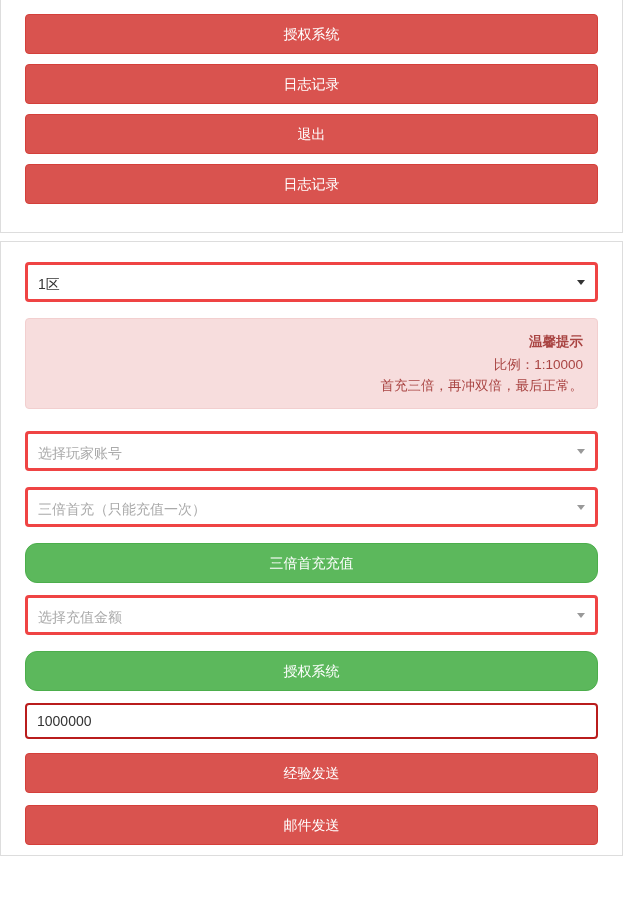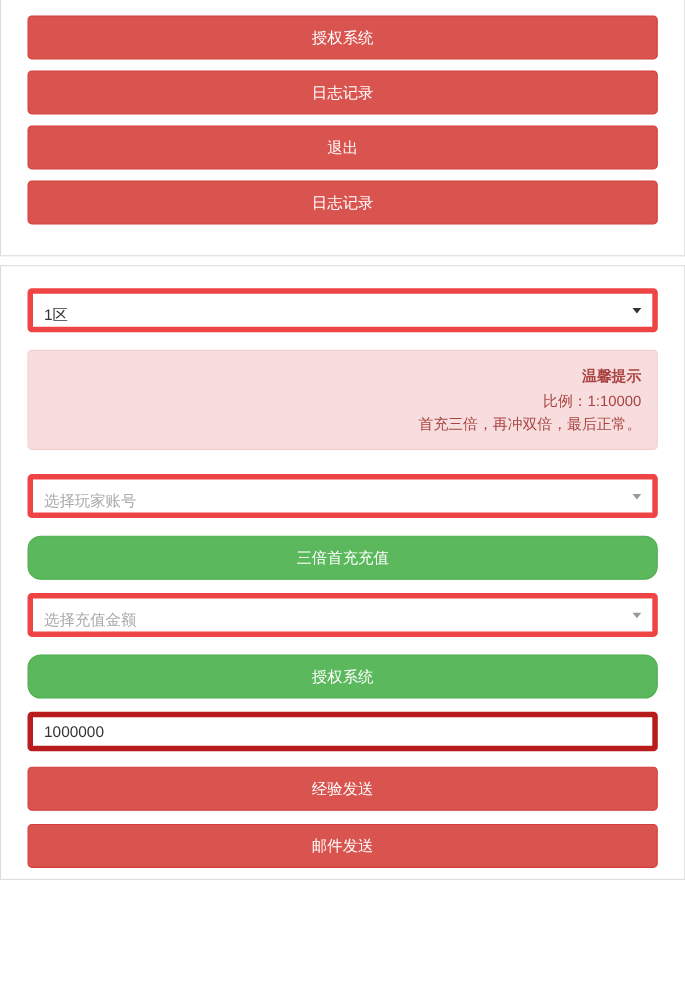--- a/index.html
+++ b/index.html
@@ -59,21 +59,21 @@
     border-color: #4cae4c;
     border-radius: 12px;
   }
   .btn:last-child {
     margin-bottom: 0;
   }
   .select-box {
     position: relative;
     width: 100%;
     box-sizing: border-box;
-    border: 5px solid #ef4444;
+    border: 3px solid #ef4444;
     border-radius: 4px;
     background: #ffffff;
     height: 36px;
     line-height: 34px;
     padding: 0 28px 0 10px;
     margin-bottom: 12px;
     font-size: 14px;
     color: #333333;
     cursor: pointer;
     white-space: nowrap;
@@ -116,21 +116,21 @@
     font-weight: bold;
     display: block;
     margin-bottom: 2px;
   }
   .alert-line {
     display: block;
   }
   .text-input {
     width: 100%;
     box-sizing: border-box;
-    border: 5px solid #b91c1c;
+    border: 2px solid #b91c1c;
     border-radius: 4px;
     height: 36px;
     line-height: 34px;
     padding: 0 10px;
     margin-bottom: 12px;
     font-size: 14px;
     color: #333333;
     font-family: "Liberation Sans", sans-serif;
     background: #ffffff;
   }
@@ -164,20 +164,24 @@
       <span class="alert-title">温馨提示</span>
       <span class="alert-line">比例：1:10000</span>
       <span class="alert-line">首充三倍，再冲双倍，最后正常。</span>
     </div>
 
     <div class="select-box select-lg placeholder-text">
       <span>选择玩家账号</span>
       <span class="caret"></span>
     </div>
 
+    <div class="select-box select-lg placeholder-text">
+      <span>三倍首充（只能充值一次）</span>
+      <span class="caret"></span>
+    </div>
 
     <button class="btn btn-success">三倍首充充值</button>
     <div class="gap-sm"></div>
 
     <div class="select-box select-lg placeholder-text">
       <span>选择充值金额</span>
       <span class="caret"></span>
     </div>
 
     <button class="btn btn-success">授权系统</button>

